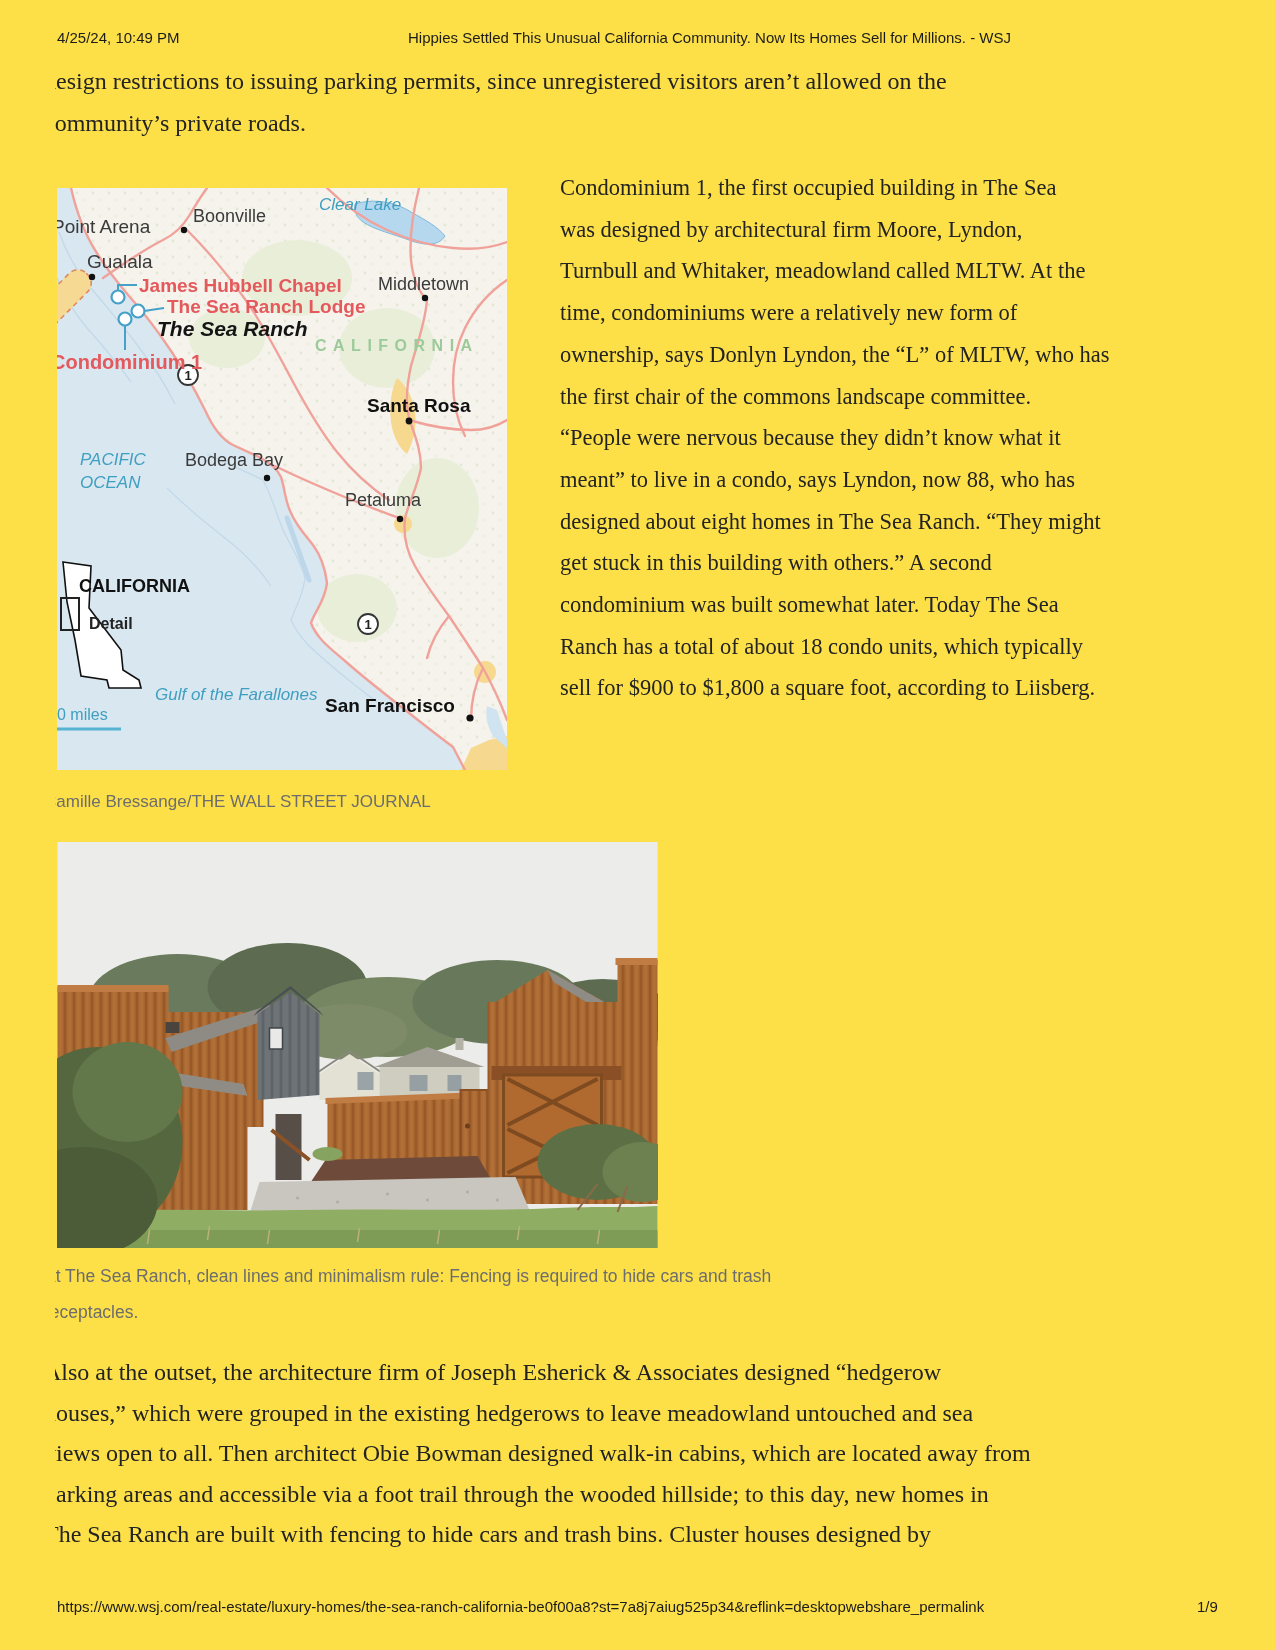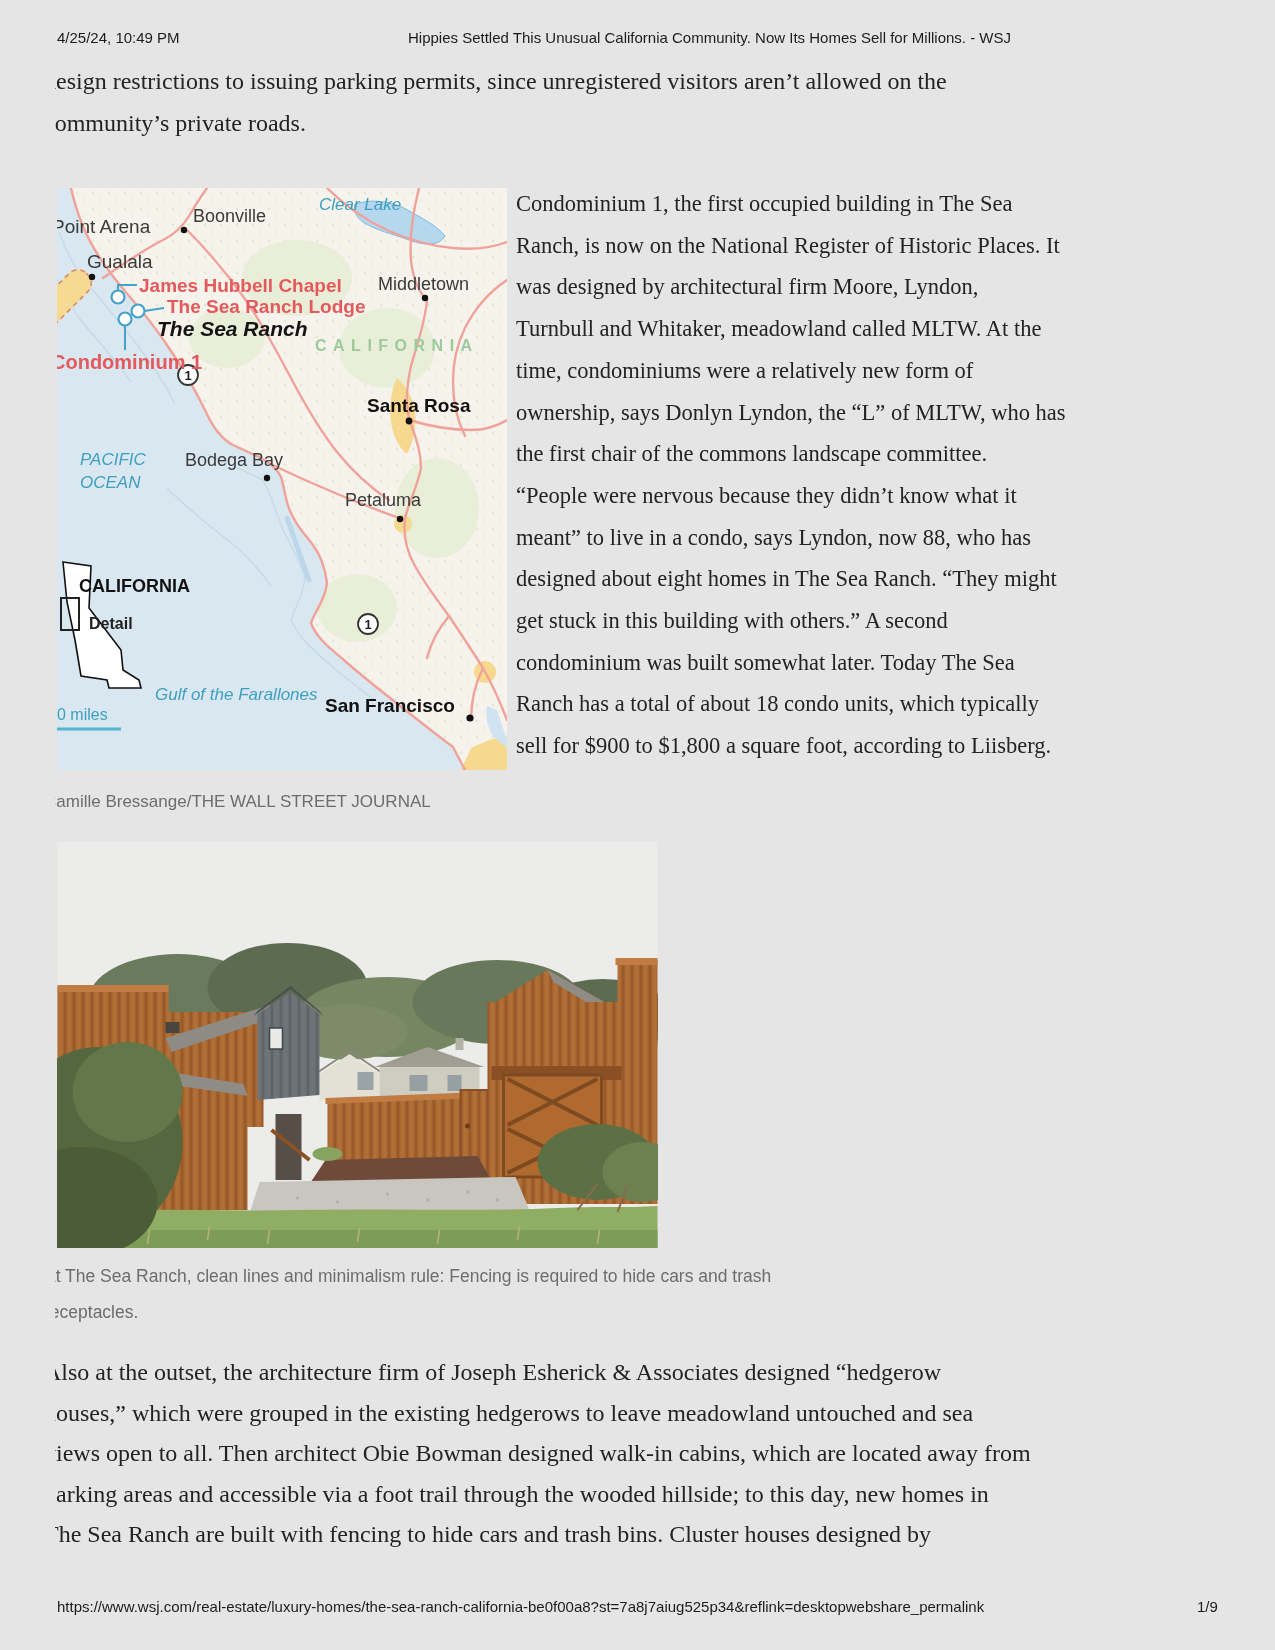--- a/index.html
+++ b/index.html
@@ -1,29 +1,29 @@
 <!DOCTYPE html>
 <html><head>
 <meta charset="utf-8">
 <style>
   html,body{margin:0;padding:0;background:#ffffff;}
-  .page{position:relative;width:1275px;height:1650px;background:#e5e5e5;overflow:hidden;
+  .page{position:relative;width:1275px;height:1650px;background:#fde047;overflow:hidden;
         font-family:"Liberation Sans","DejaVu Sans",sans-serif;}
   .abs{position:absolute;}
   .meta{font-size:15px;color:#1c1c1c;white-space:nowrap;}
   
   .clip{position:absolute;left:55px;width:1110px;overflow:hidden;}
   .clip .ln{white-space:nowrap;margin-left:-11px;}
   .intro .ln,.closing .ln{font-family:"Liberation Serif","DejaVu Serif",serif;
         font-size:24px;color:#232323;}
   .intro .ln{line-height:42px;}
   .closing .ln{line-height:40.5px;}
   .credit .ln{font-size:17px;line-height:24px;color:#6d6d6d;}
   .photocap .ln{font-size:17.5px;line-height:36px;color:#6d6d6d;}
-  .bodycol{position:absolute;left:516px;top:167px;width:640px;overflow:hidden;margin-top:16px;}
+  .bodycol{position:absolute;left:560px;top:167px;width:640px;overflow:hidden;}
   .bodycol .ln{white-space:nowrap;font-family:"Liberation Serif","DejaVu Serif",serif;
         font-size:22.5px;line-height:41.7px;color:#232323;}
   svg text{font-family:"Liberation Sans","DejaVu Sans",sans-serif;}
   .m-town{font-size:18px;fill:#3a3a3a;}
   .m-town-b{font-size:19px;font-weight:bold;fill:#111;}
   .m-water{font-size:17px;font-style:italic;fill:#3f9fc0;}
   .m-poi{font-size:19px;font-weight:bold;fill:#e4595c;}
   .m-bigpoi{font-size:20px;font-weight:bold;fill:#e4595c;}
   .m-ital-b{font-size:21px;font-weight:bold;font-style:italic;fill:#141414;}
   .m-green{font-size:16px;font-weight:bold;fill:#9cca9a;letter-spacing:6.5px;}
@@ -157,21 +157,20 @@
     <text x="128" y="278" class="m-town">Bodega Bay</text>
     <text x="288" y="318" class="m-town">Petaluma</text>
     <text x="23" y="277" class="m-water">PACIFIC</text>
     <text x="23" y="300" class="m-water">OCEAN</text>
     <text x="98" y="512" class="m-water">Gulf of the Farallones</text>
     <text x="268" y="524" class="m-town-b">San Francisco</text>
   </svg>
 
   <div class="bodycol">
     <div class="ln">Condominium 1, the first occupied building in The Sea</div>
-    <div class="ln">Ranch, is now on the National Register of Historic Places. It</div>
     <div class="ln">was designed by architectural firm Moore, Lyndon,</div>
     <div class="ln">Turnbull and Whitaker, meadowland called MLTW. At the</div>
     <div class="ln">time, condominiums were a relatively new form of</div>
     <div class="ln">ownership, says Donlyn Lyndon, the “L” of MLTW, who has</div>
     <div class="ln">the first chair of the commons landscape committee.</div>
     <div class="ln">“People were nervous because they didn’t know what it</div>
     <div class="ln">meant” to live in a condo, says Lyndon, now 88, who has</div>
     <div class="ln">designed about eight homes in The Sea Ranch. “They might</div>
     <div class="ln">get stuck in this building with others.” A second</div>
     <div class="ln">condominium was built somewhat later. Today The Sea</div>

